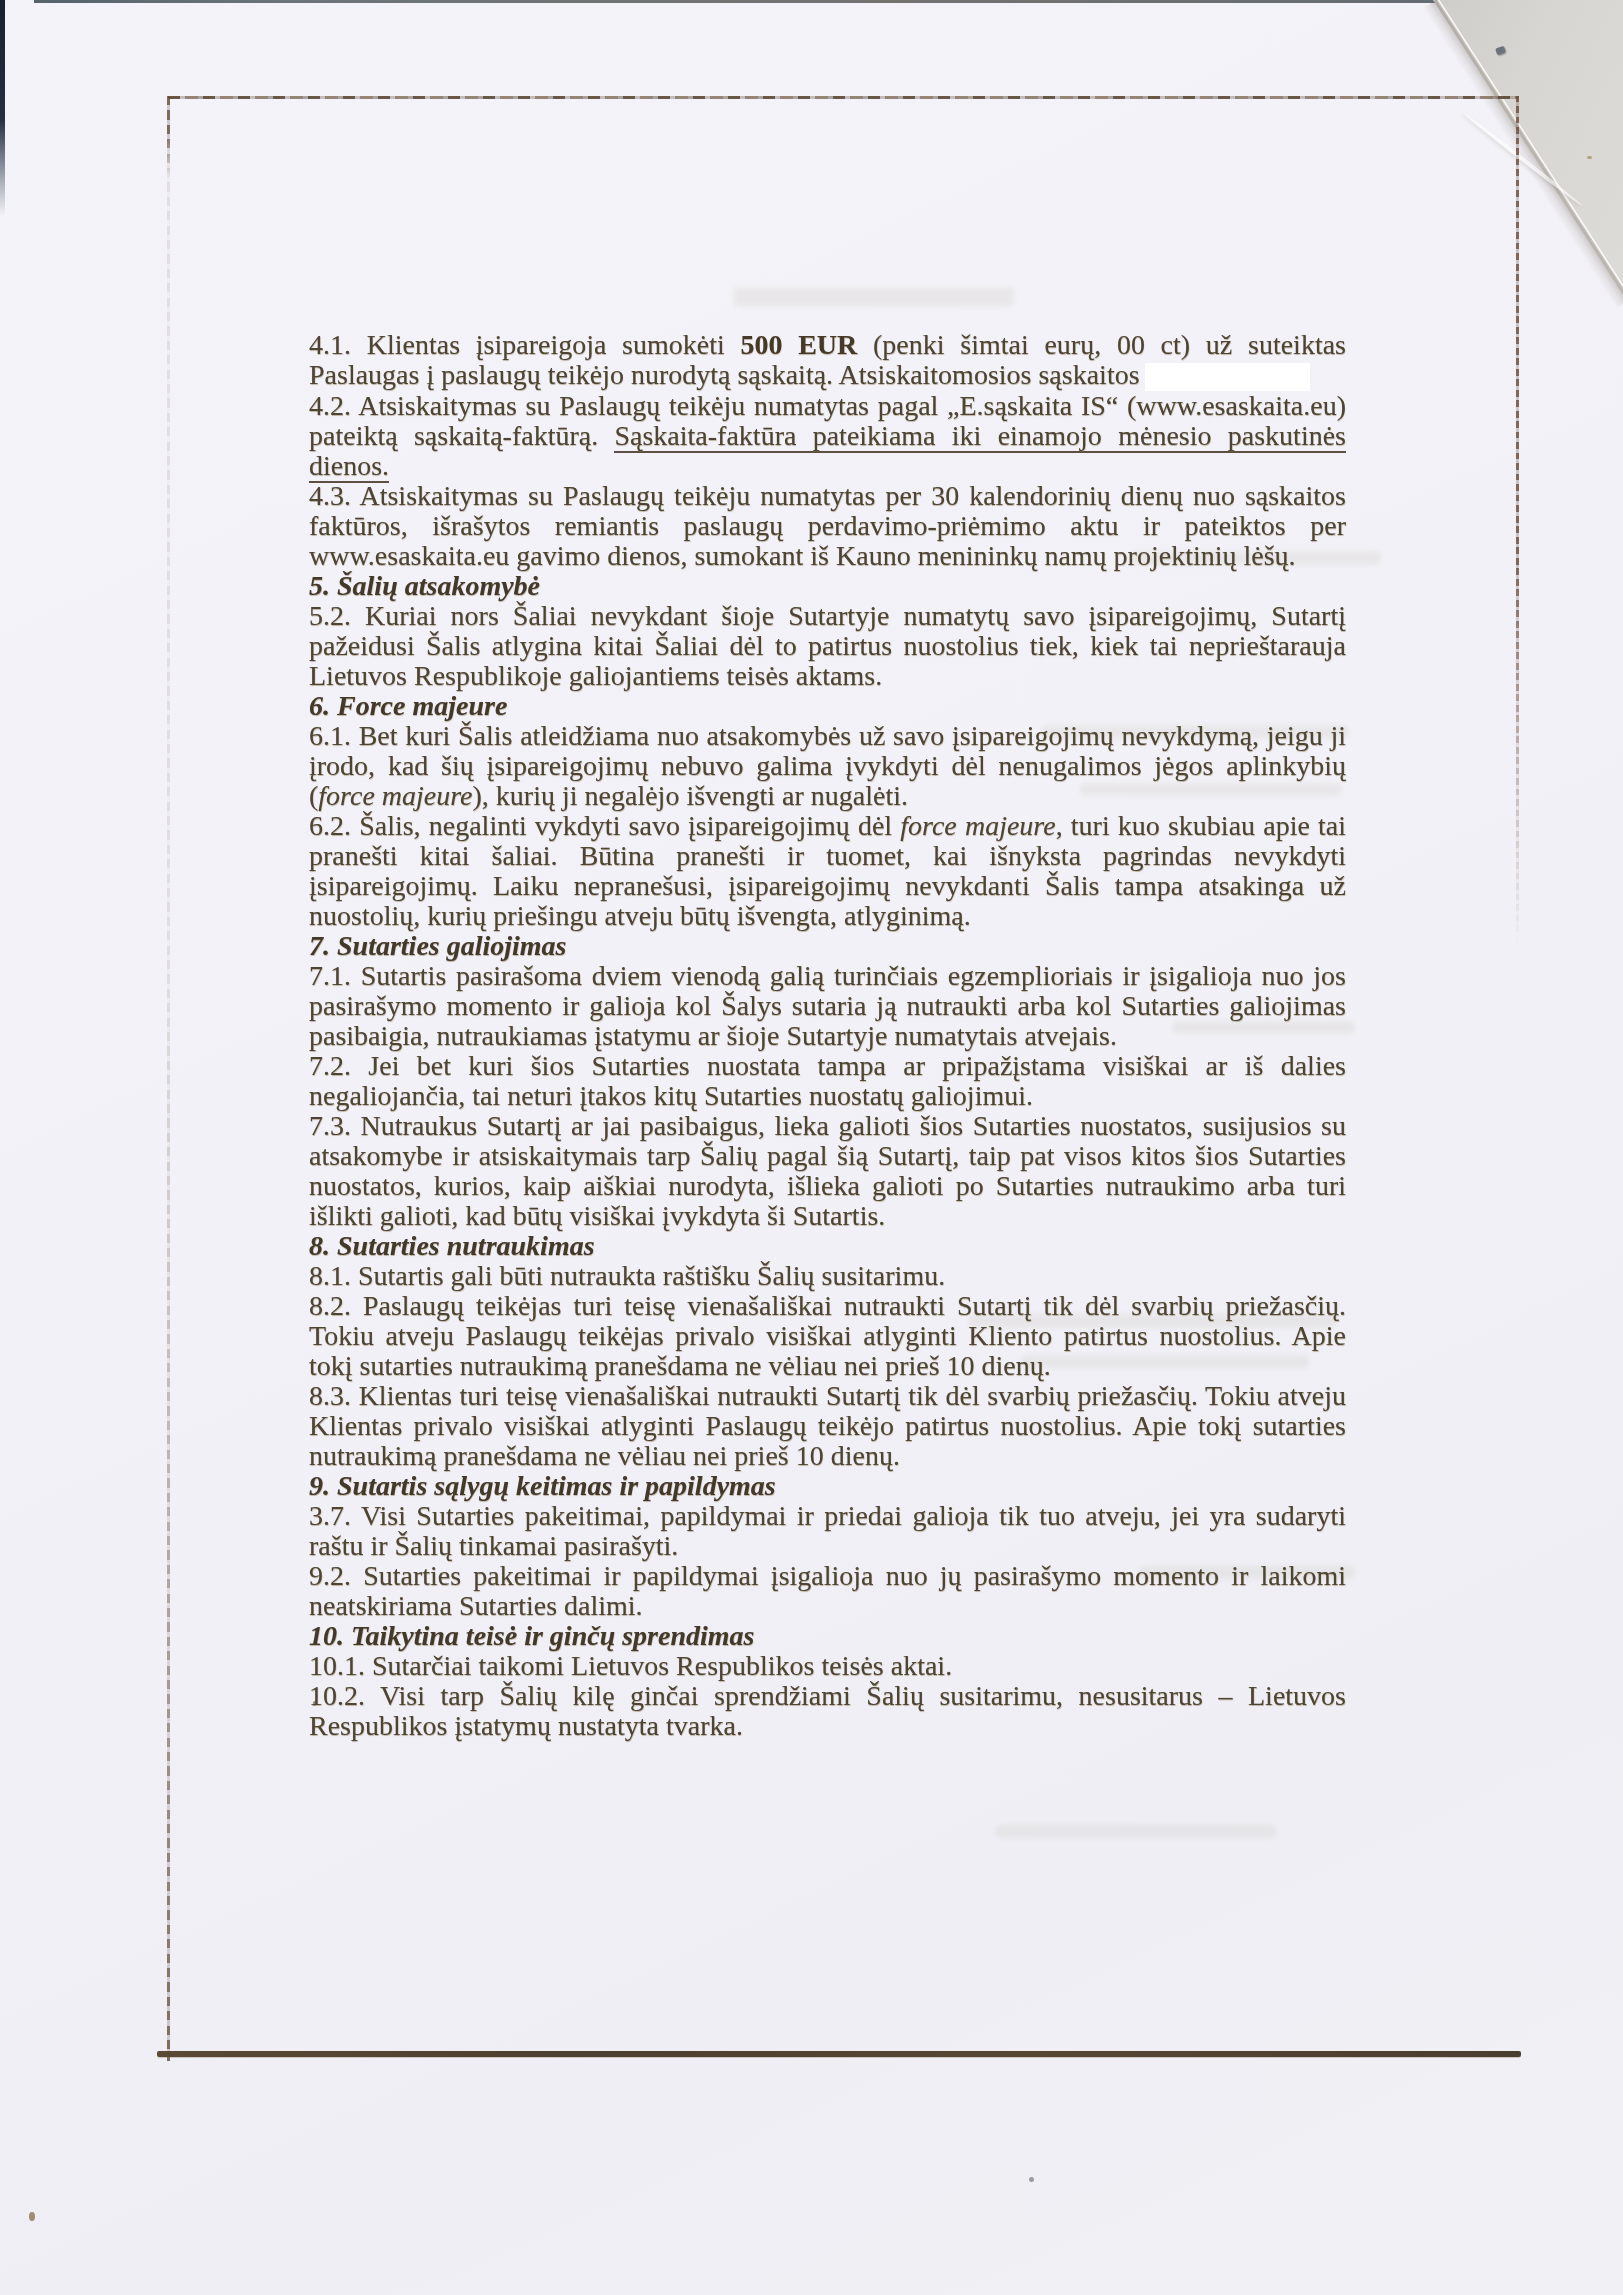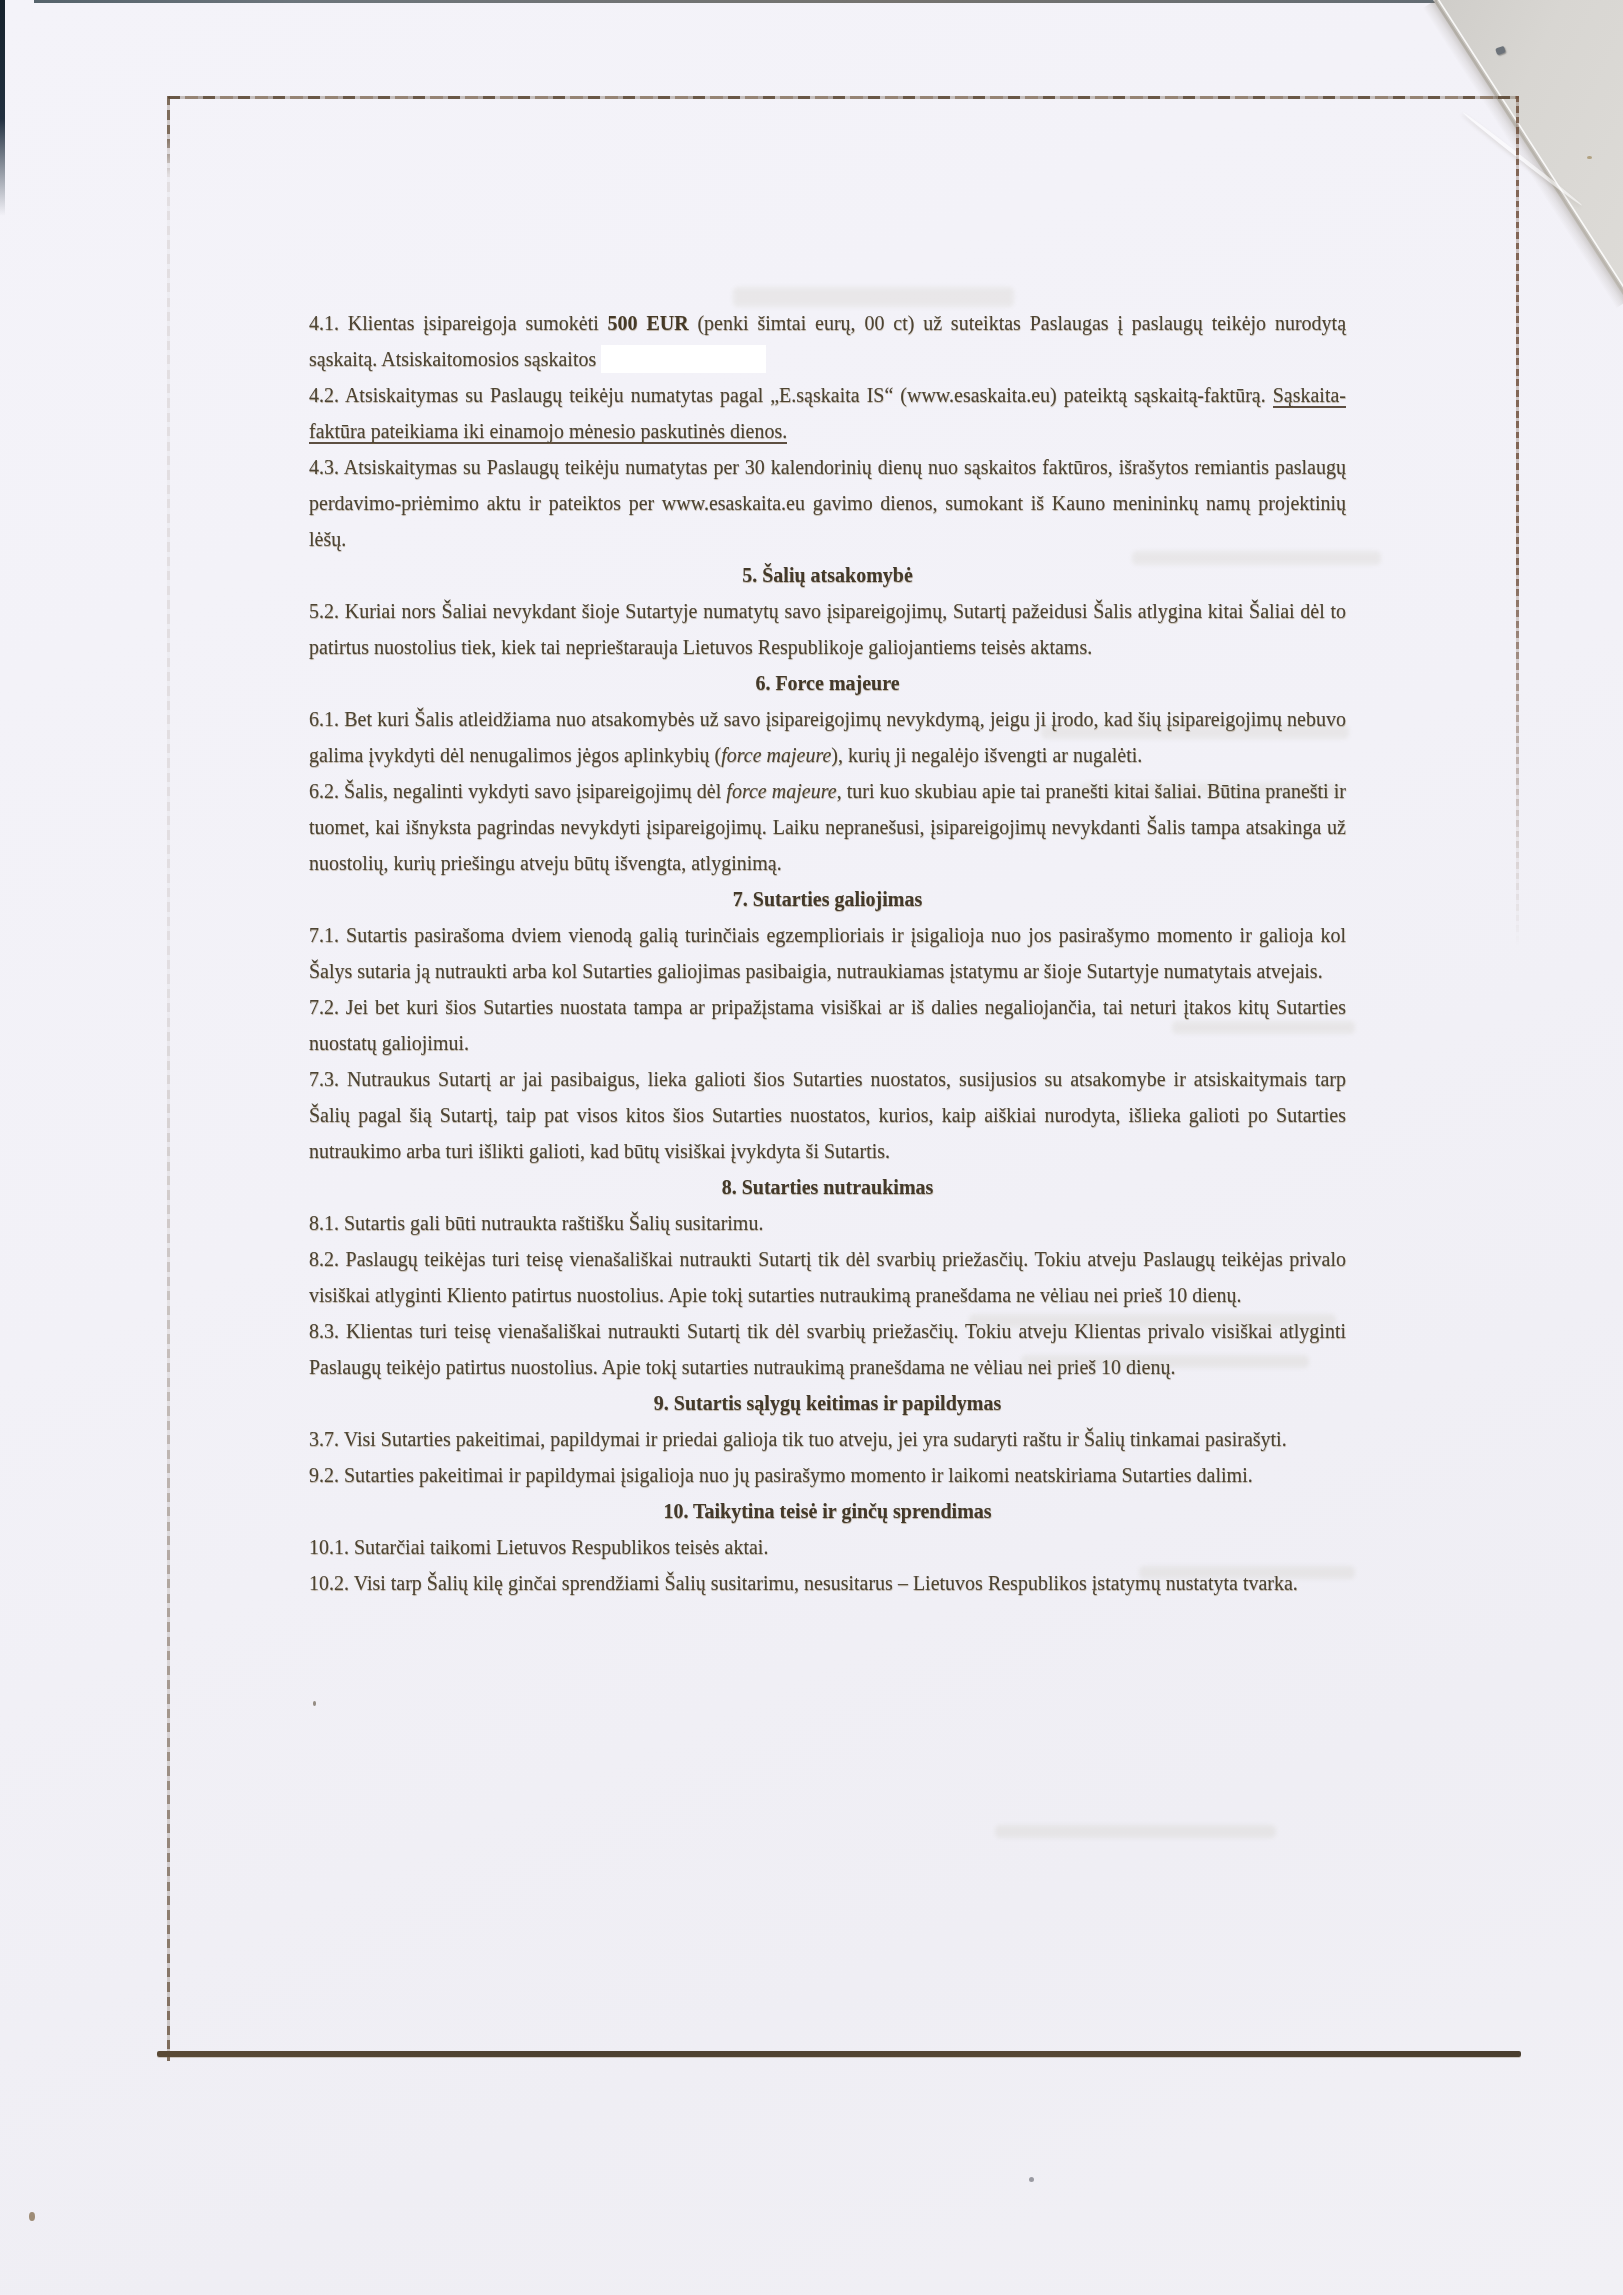--- a/index.html
+++ b/index.html
@@ -71,33 +71,33 @@
     -webkit-mask-image:linear-gradient(to bottom,#000 0 55%,rgba(0,0,0,.5) 75%,transparent 100%);
     mask-image:linear-gradient(to bottom,#000 0 55%,rgba(0,0,0,.5) 75%,transparent 100%);
   }
   .frame-bottom{
     position:absolute;left:157px;top:2051px;width:1364px;height:5.9px;
     background:linear-gradient(90deg,#5a4a36,#4c4030 30%,#564734 65%,#4a3e2e 100%);
     border-radius:2px;box-shadow:0 0.7px 0 rgba(120,100,70,.4);
   }
   
   .textblock{
-    position:absolute;left:309px;top:305px;width:1037px;
-    font-size:20px;line-height:36px;
+    position:absolute;left:309px;top:330px;width:1037px;
+    font-size:28px;line-height:30px;
     color:#4d4433;
     text-align:justify;
     text-shadow:0.4px 0.5px 0.7px rgba(128,104,62,.45), -0.2px -0.1px 0.5px rgba(80,85,100,.18);
   }
   .textblock p{margin:0;}
   .clause{margin:0;}
   .gap-top{margin-top:18.3px;}
   .section{margin-top:25px;}
   .sec-heading{
-    font-weight:bold;color:#43392a;margin:0;
-    text-align:center;
+    font-weight:bold;font-style:italic;color:#43392a;margin:0;
+    text-align:left;
   }
   .amt{font-weight:bold;color:#453a28;}
   .ital{font-style:italic;margin-top:12px;}
   .underl{
     border-bottom:2px solid rgba(72,56,40,.88);
     padding-bottom:0;
   }
   .redaction{
     display:inline-block;width:165px;height:27.5px;
     background:#ffffff;vertical-align:-6.5px;margin-left:5.2px;

